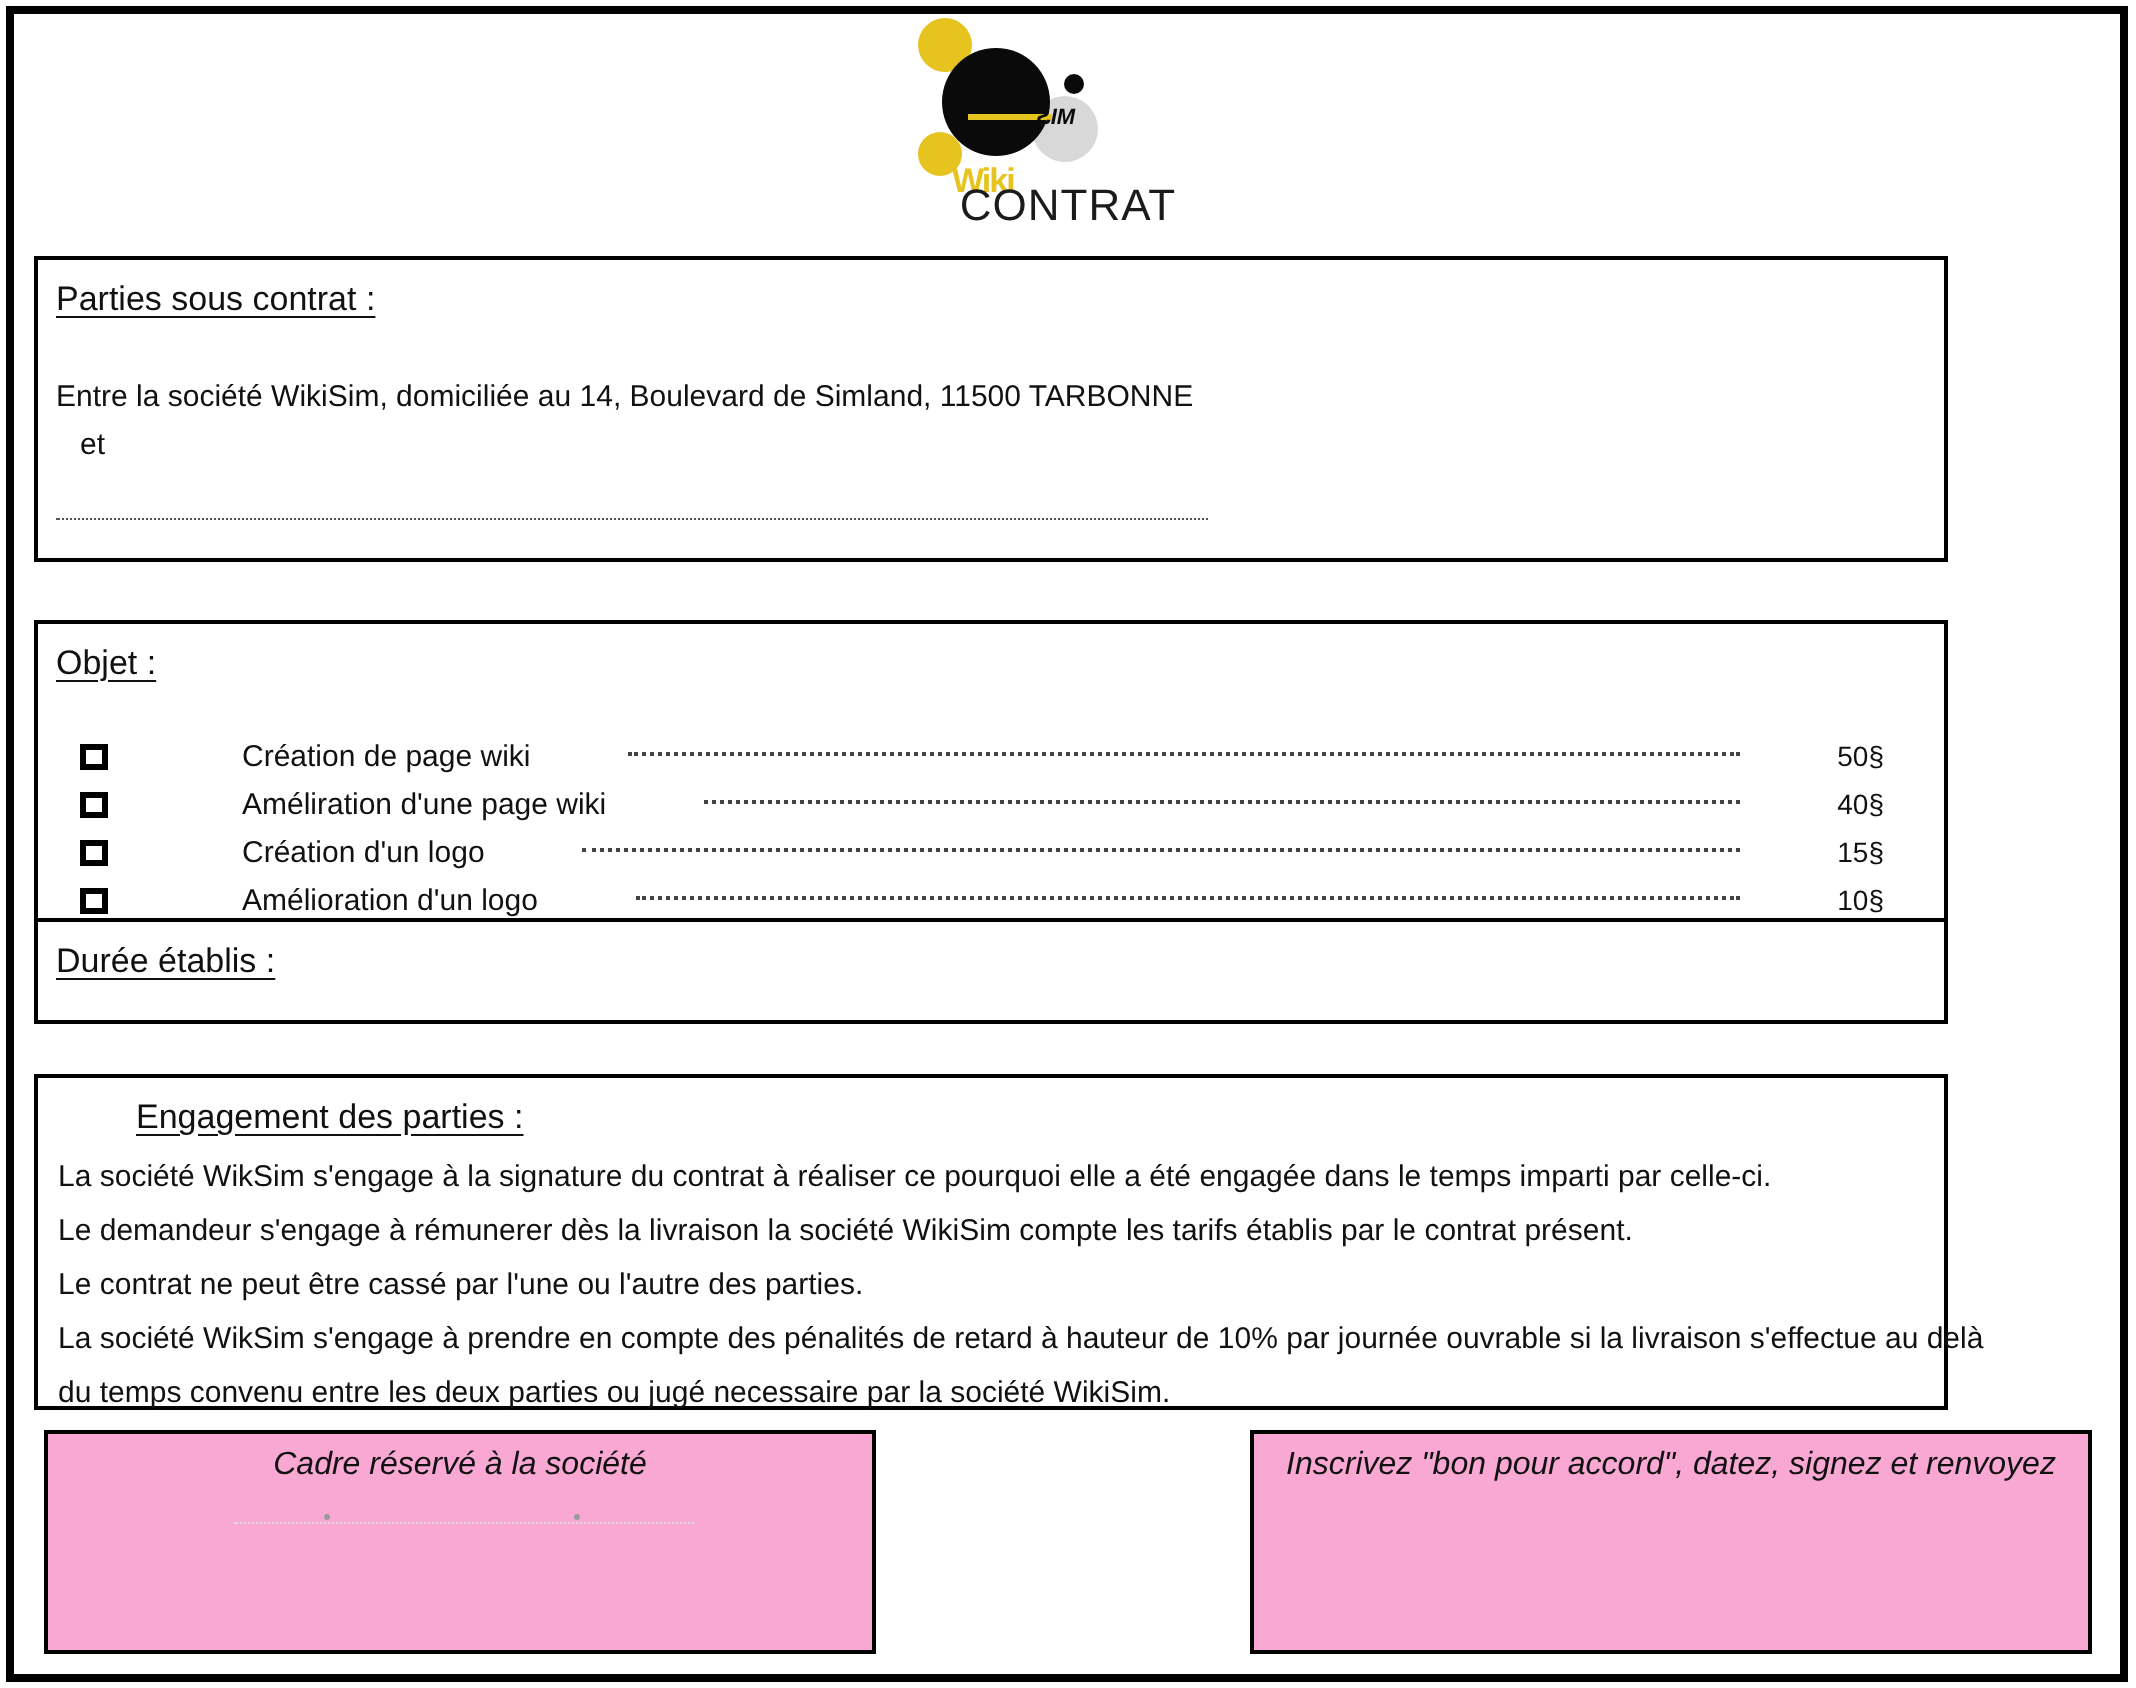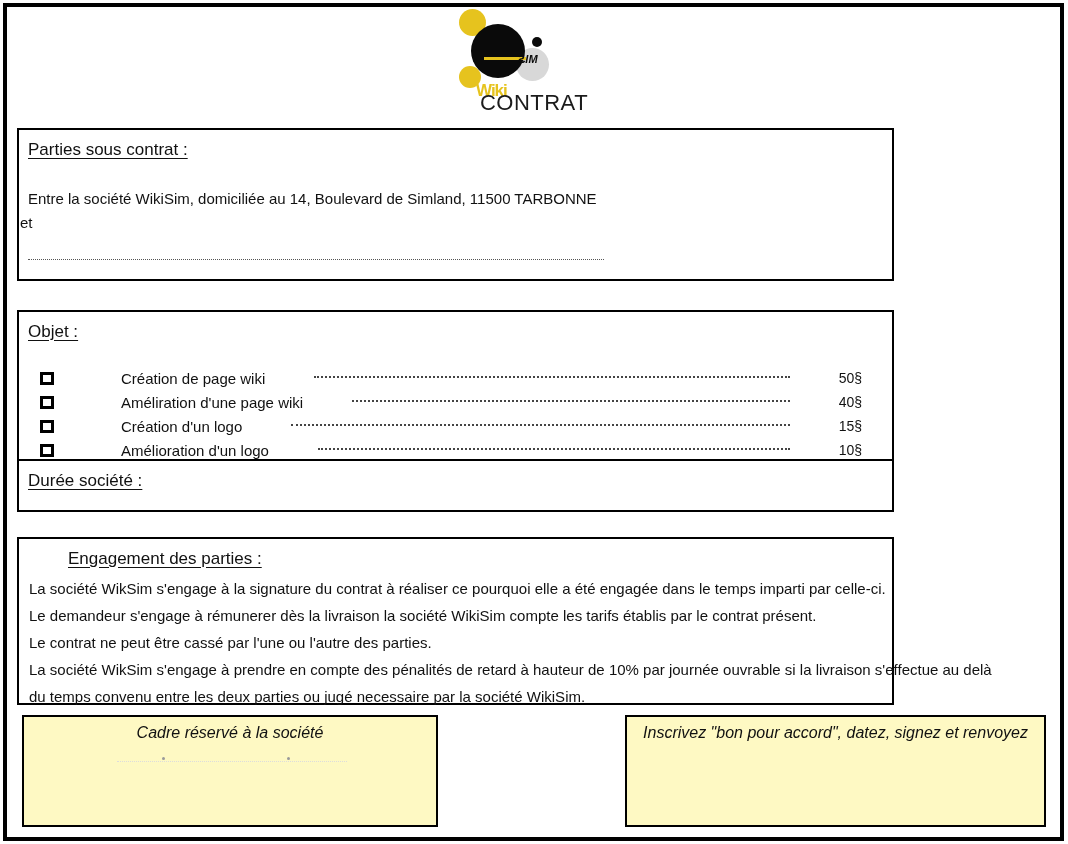--- a/index.html
+++ b/index.html
@@ -18,45 +18,45 @@
   .wiki-text{position:absolute;left:26px;top:31px;width:46px;text-align:left;
         font-size:17px;font-weight:bold;color:#e6c31e;letter-spacing:-1px;margin-top:44px;}
   .wiki-underline{position:absolute;left:34px;top:51px;width:42px;height:3px;background:#e6c31e;}
   .sim-text{position:absolute;left:68px;top:47px;font-size:11px;font-weight:bold;
         font-style:italic;color:#0a0a0a;letter-spacing:0;}
   .flip{display:inline-block;transform:scaleX(-1);}
   
   .doc-title{position:absolute;left:0;top:90px;width:1068px;text-align:center;
         font-size:22px;color:#1b1b1b;letter-spacing:0.5px;}
   
-  .box{position:absolute;left:17px;width:877px;border:2px solid #000;box-sizing:border-box;background:#fff;}
+  .box{position:absolute;left:17px;width:957px;border:2px solid #000;box-sizing:border-box;background:#fff;}
   .box-parties{top:128px;height:153px;}
   .box-objet{top:310px;height:151px;}
   .box-duree{top:461px;height:51px;border-top:none;}
   .box-engagement{top:537px;height:168px;padding-left:40px;}
   .sec-heading{font-size:17px;text-decoration:underline;text-underline-offset:3px;
         margin:10px 0 0 9px;display:inline-block;}
   .parties-line1{position:absolute;left:9px;top:60px;font-size:15px;white-space:nowrap;}
-  .parties-line2{position:absolute;left:1px;top:84px;font-size:15px;}
+  .parties-line2{position:absolute;left:21px;top:84px;font-size:15px;}
   .fill-dotted{position:absolute;left:9px;top:117px;width:576px;height:12px;
         border-bottom:1px dotted #555;}
   
   .obj-rows{position:absolute;left:0;top:54px;width:100%;box-sizing:border-box;
         padding:0 30px 0 21px;}
   .obj-row{display:flex;align-items:center;height:24px;gap:48px;}
   .cb{width:14px;height:13px;border:3px solid #000;box-sizing:border-box;background:#fff;
         margin-right:19px;flex:none;}
   .obj-label{font-size:15px;white-space:nowrap;}
   .leader{flex:1;border-bottom:2px dotted #444;margin:0 1px 4px 1px;height:1px;}
   .obj-price{font-size:14px;white-space:nowrap;}
   
   .eng-lines{position:absolute;left:10px;top:36px;right:8px;font-size:15px;line-height:27px;}
   .eng-line{white-space:nowrap;}
   
-  .small-box{position:absolute;border:2px solid #000;box-sizing:border-box;background:#fef9c3;}
+  .small-box{position:absolute;border:2px solid #000;box-sizing:border-box;background:#f9a8d4;}
   .sb-left{left:22px;top:715px;width:416px;height:112px;}
   .sb-right{left:625px;top:715px;width:421px;height:112px;}
   .sb-title{font-size:16px;font-style:italic;text-align:center;margin-top:7px;}
   .faint-line{position:absolute;left:93px;top:38px;width:230px;height:6px;
         border-bottom:1px dotted #dcdcdc;}
   .speck{position:absolute;top:40px;width:3px;height:3px;background:#9a9a9a;border-radius:50%;}
   .speck1{left:138px;} .speck2{left:263px;}
 </style>
 </head>
 <body>
@@ -108,21 +108,21 @@
       <div class="obj-row">
         <span class="cb"></span>
         <span class="obj-label">Amélioration d'un logo</span>
         <span class="leader"></span>
         <span class="obj-price">10§</span>
       </div>
     </div>
   </section>
 
   <section class="box box-duree">
-    <span class="sec-heading">Durée société :</span>
+    <span class="sec-heading">Durée établis :</span>
   </section>
 
   <section class="box box-engagement">
     <span class="sec-heading">Engagement des parties :</span>
     <div class="eng-lines">
       <div class="eng-line">La société WikSim s'engage à la signature du contrat à réaliser ce pourquoi elle a été engagée dans le temps imparti par celle-ci.</div>
       <div class="eng-line">Le demandeur s'engage à rémunerer dès la livraison la société WikiSim compte les tarifs établis par le contrat présent.</div>
       <div class="eng-line">Le contrat ne peut être cassé par l'une ou l'autre des parties.</div>
       <div class="eng-line">La société WikSim s'engage à prendre en compte des pénalités de retard à hauteur de 10% par journée ouvrable si la livraison s'effectue au delà</div>
       <div class="eng-line">du temps convenu entre les deux parties ou jugé necessaire par la société WikiSim.</div>

